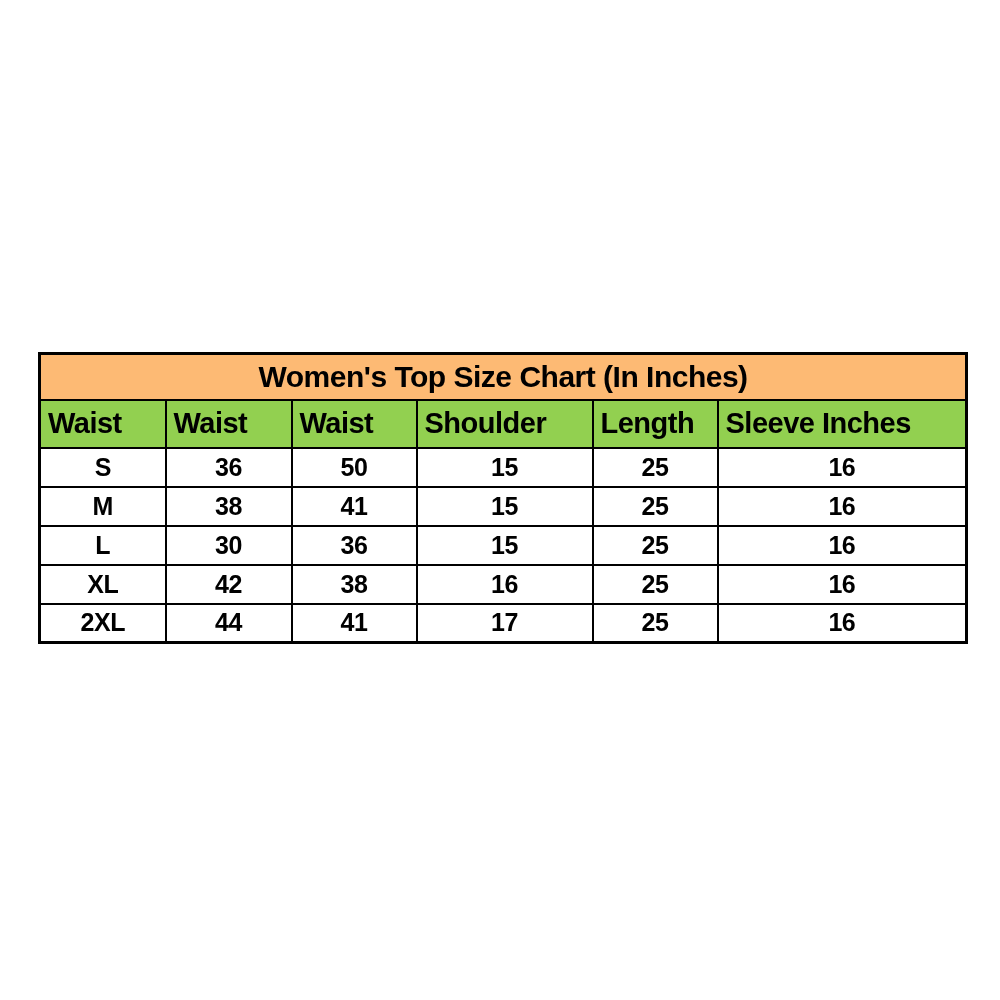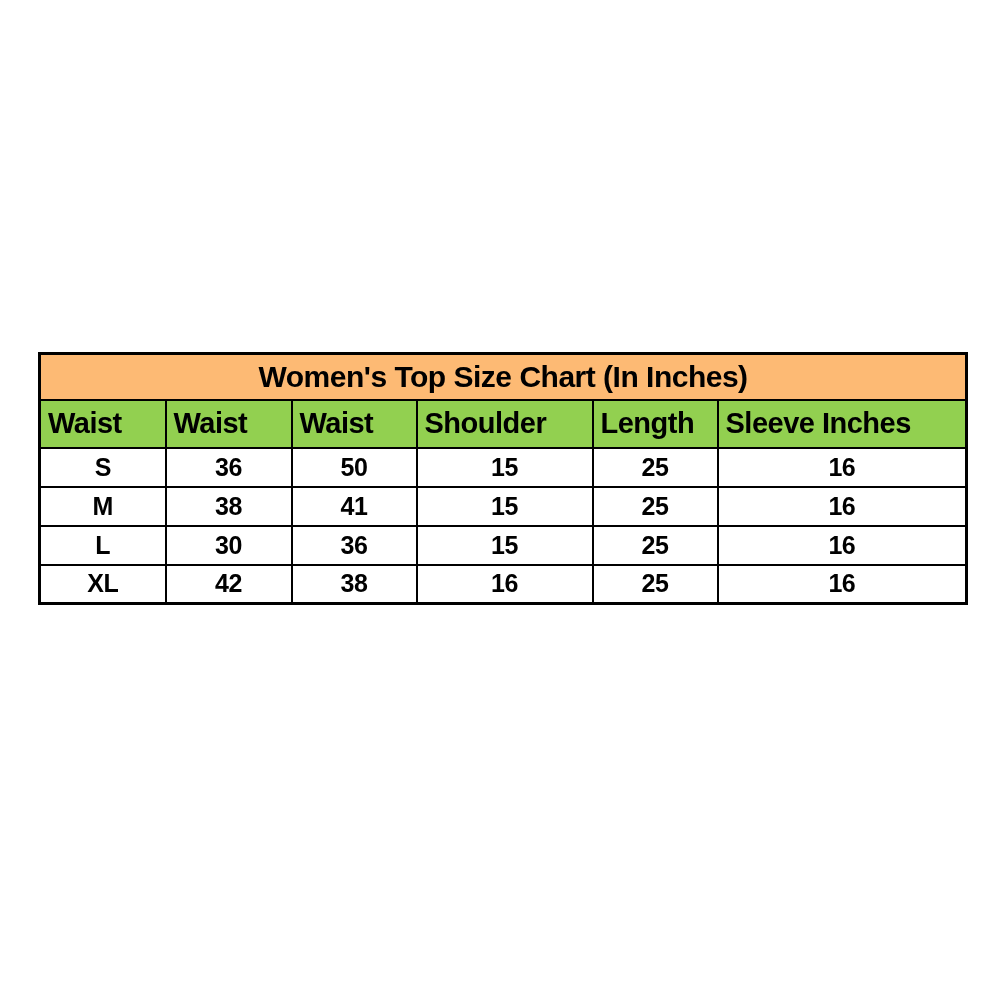--- a/index.html
+++ b/index.html
@@ -108,15 +108,23 @@
         <td>16</td>
       </tr>
       <tr>
         <td>XL</td>
         <td>42</td>
         <td>38</td>
         <td>16</td>
         <td>25</td>
         <td>16</td>
       </tr>
+      <tr>
+        <td>2XL</td>
+        <td>44</td>
+        <td>41</td>
+        <td>17</td>
+        <td>25</td>
+        <td>16</td>
+      </tr>
     </tbody>
   </table>
 </div>
 
 </body></html>

